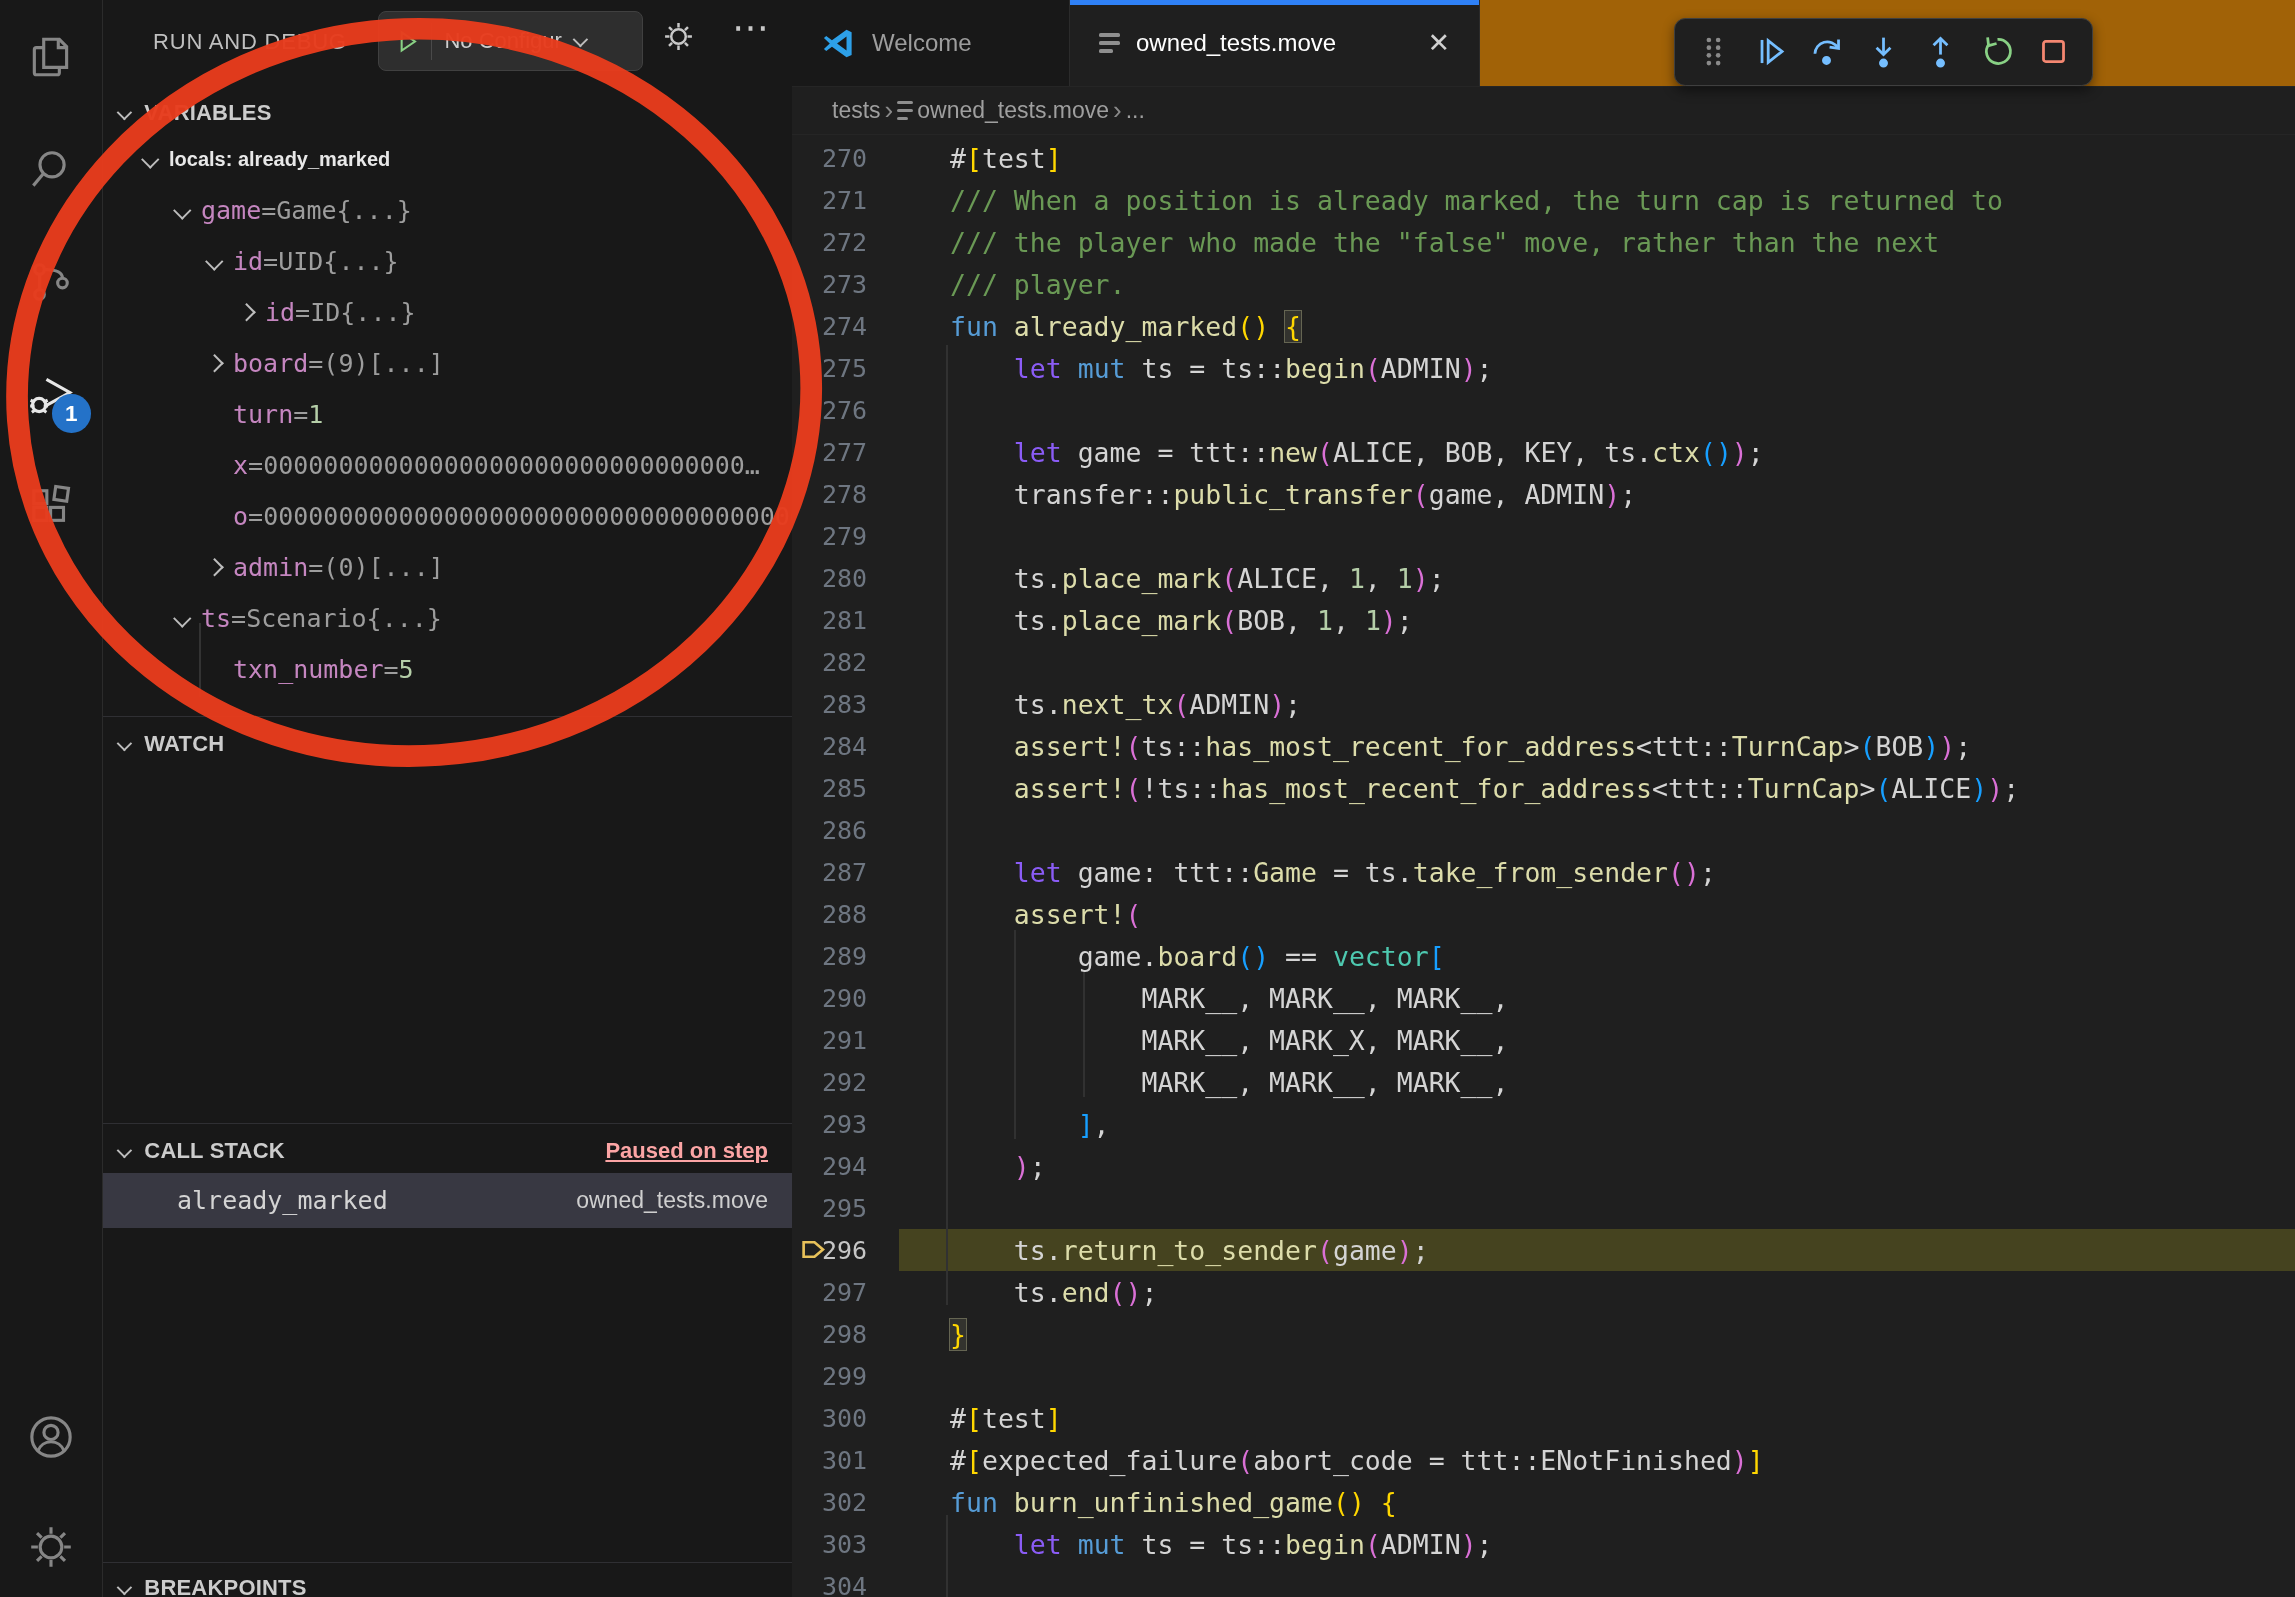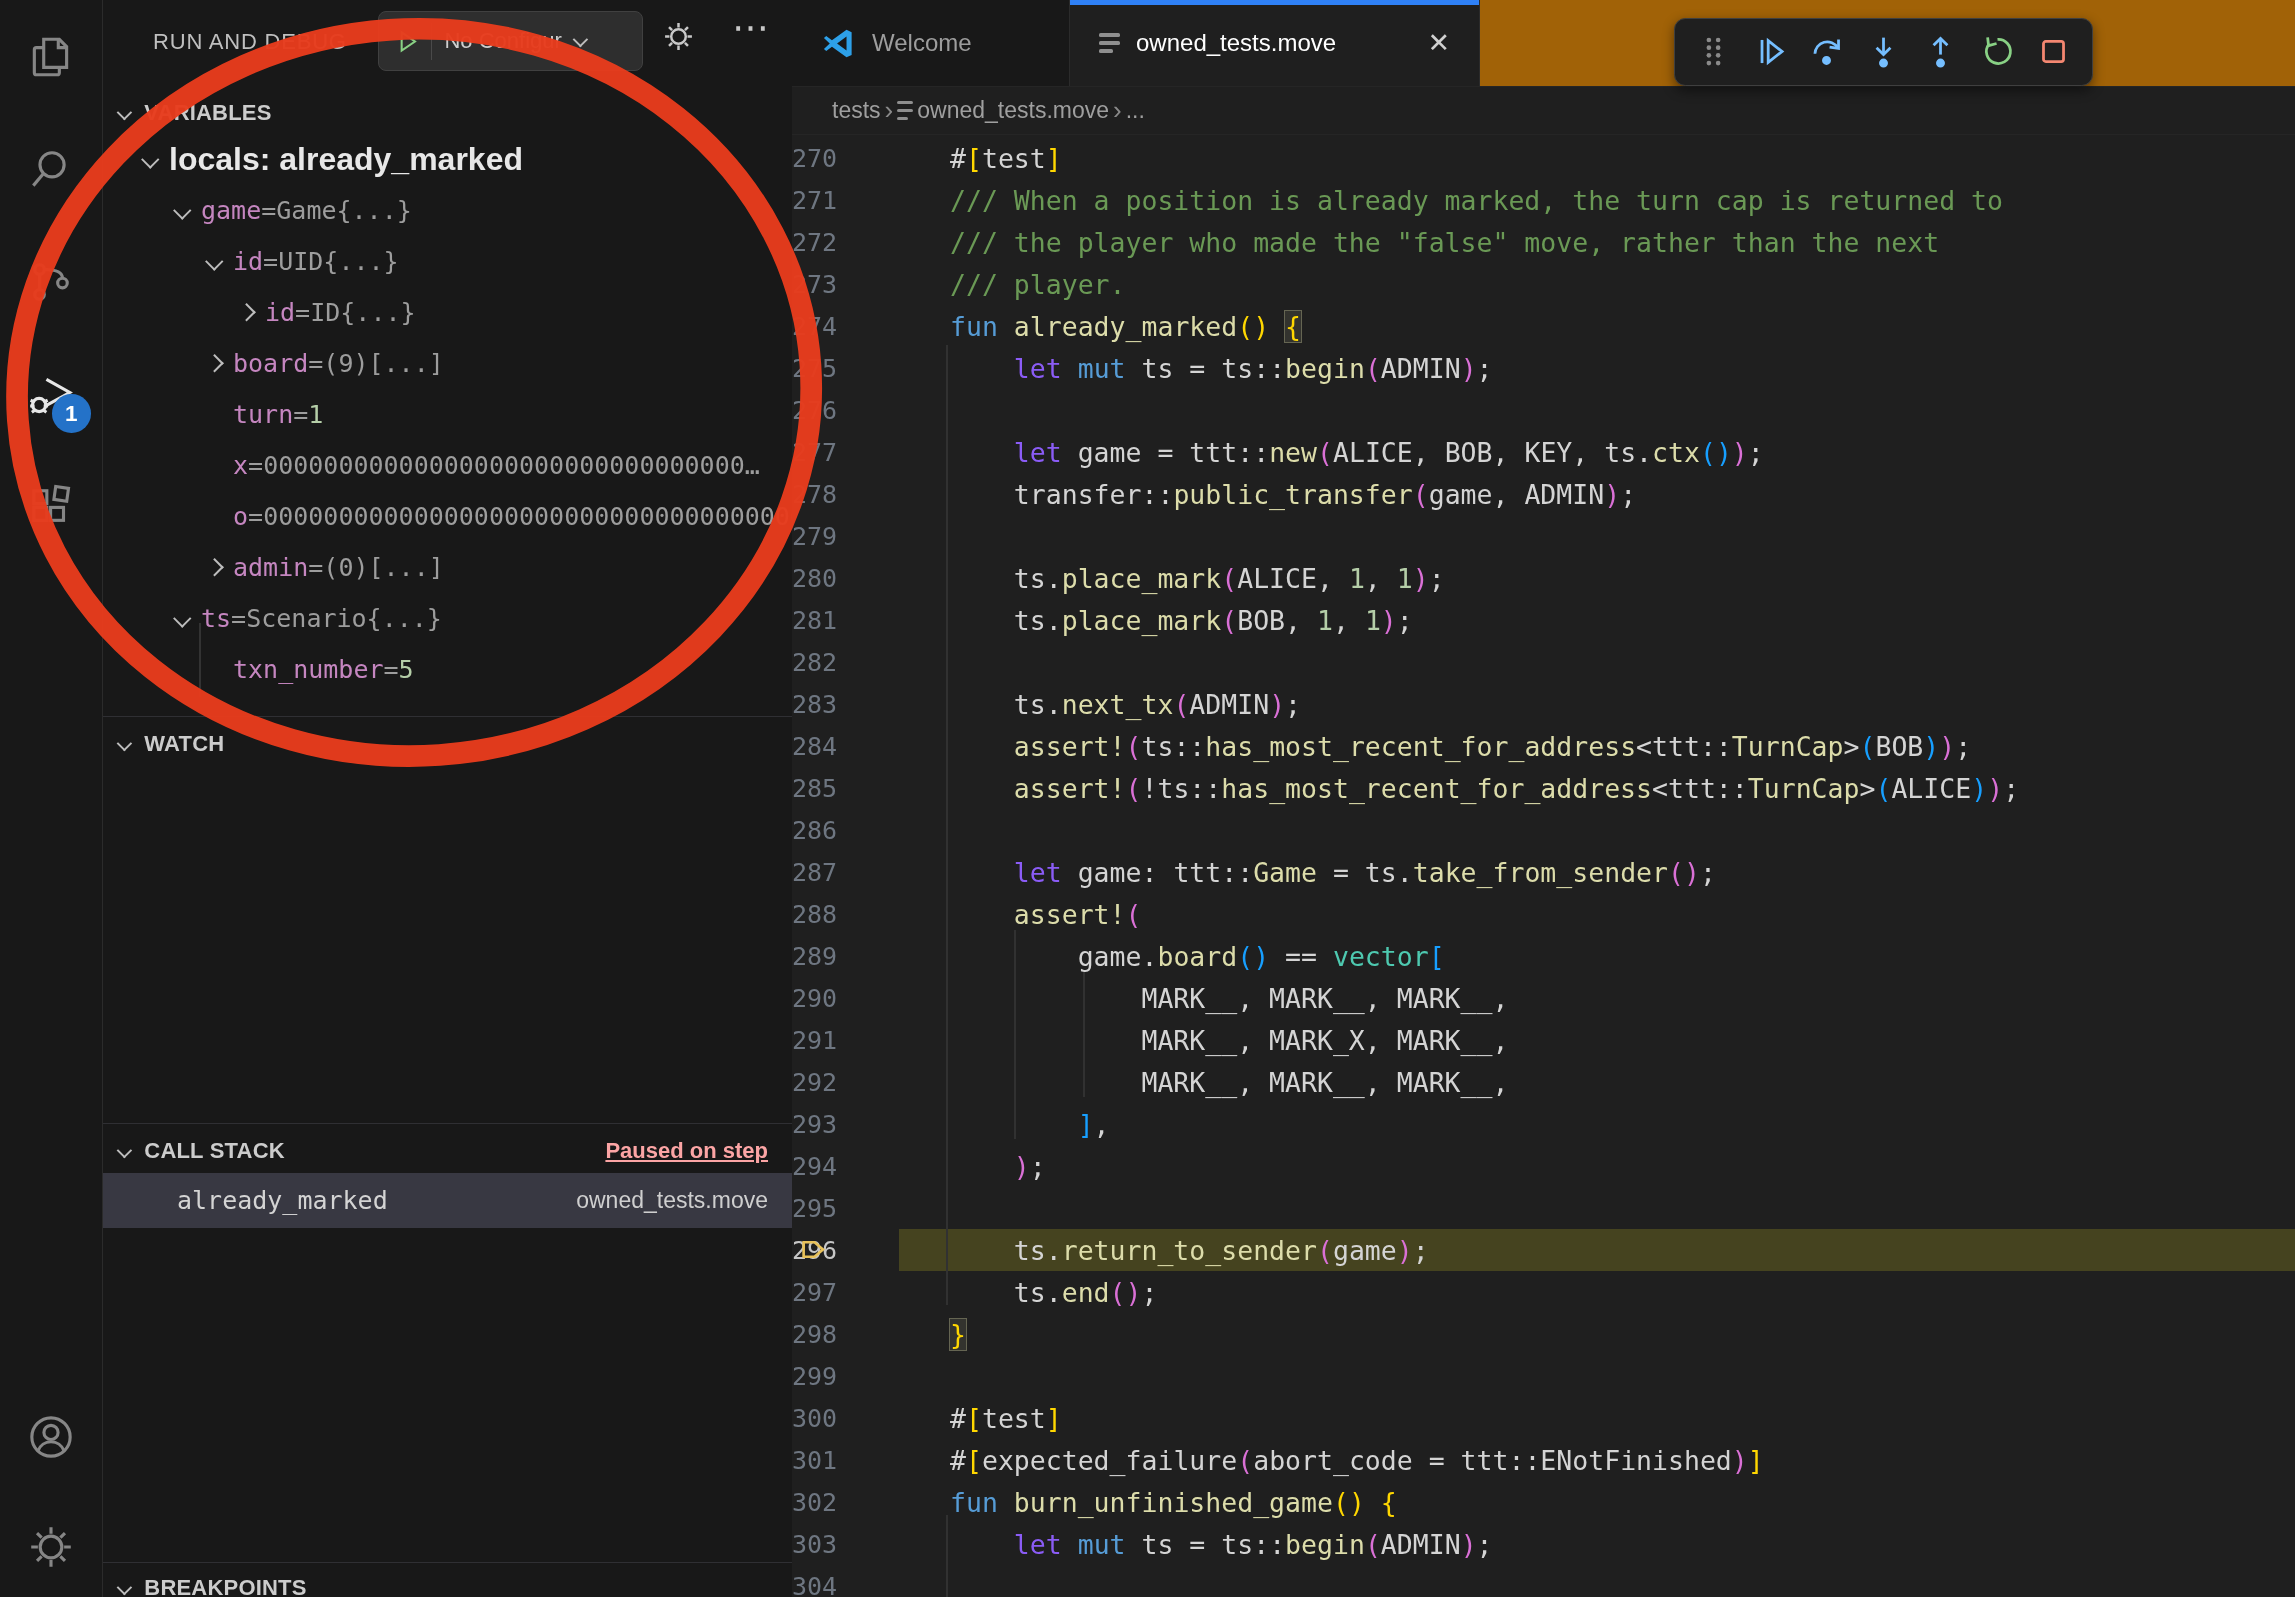--- a/index.html
+++ b/index.html
@@ -39,21 +39,21 @@
   .sec-header{position:absolute;left:0;width:100%;display:flex;align-items:center;
               padding-left:16px;box-sizing:border-box;gap:14.5px;height:45px;}
   .sec-title{font-size:22px;font-weight:bold;color:#cccccc;letter-spacing:0.2px;}
   .sep{position:absolute;left:0;width:100%;height:0.8px;background:#2f2f33;}
 
   #var-header{top:90px;}
   #var-rows{position:absolute;left:0;top:134px;width:100%;}
   .vrow{height:51px;display:flex;align-items:center;font-family:"DejaVu Sans Mono",monospace;
         font-size:25px;white-space:nowrap;overflow:hidden;}
   .chevbox{flex:0 0 37px;display:flex;align-items:center;justify-content:center;}
-  .scope{font-family:"Liberation Sans",sans-serif;font-weight:bold;font-size:32px;color:#e8e8e8;text-align:right;}
+  .scope{font-family:"Liberation Sans",sans-serif;font-weight:bold;font-size:20px;color:#e8e8e8;text-align:right;}
   .vname{color:#c586c0;}
   .veq{color:#9d9d9d;}
   .vval{color:#9d9d9d;}
   .vval.vnum{color:#b5cea8;}
   #ts-guide{position:absolute;left:96px;top:623px;width:1.6px;height:74px;background:#333;}
 
   #watch-header{top:721px;}
   #callstack-header{top:1128px;padding-right:24px;}
   #paused-label{margin-left:auto;font-size:22px;font-weight:bold;color:#fca5a5;text-decoration:underline;}
   #frame-row{position:absolute;left:0;top:1173px;width:100%;height:55px;background:#383842;
@@ -83,21 +83,21 @@
   
   #debug-toolbar{position:absolute;left:882px;top:17.7px;width:417px;height:66px;background:#1f1f1f;
                  border:0.8px solid #3f3f3f;border-radius:11.3px;display:flex;align-items:center;
                  justify-content:space-evenly;box-shadow:0 4.8px 11.3px rgba(0,0,0,.45);z-index:5;}
   #debug-toolbar svg{width:37px;height:37px;fill:none;stroke-width:1.8;}
 
   
   #code-lines{position:absolute;left:0;top:137px;right:0;}
   .codeline{position:relative;display:flex;align-items:center;height:42px;
             font-family:"DejaVu Sans Mono",monospace;font-size:26.5px;}
-  .gut{flex:0 0 158px;text-align:left;padding-right:53px;box-sizing:border-box;
+  .gut{flex:0 0 158px;text-align:center;padding-right:53px;box-sizing:border-box;
        color:#6e7681;font-size:25px;}
   .codetext{white-space:pre;}
   .codetext span{white-space:pre;}
   .codeline.current{background:linear-gradient(90deg,rgba(0,0,0,0) 0 107px,#45431f 107px);}
   .codeline.current .gut{color:#c6c6c6;}
   .stepicon{position:absolute;left:8px;top:6.4px;width:29px;height:29px;}
   .t-pl{color:#d4d4d4;} .t-kw{color:#569cd6;} .t-ctl{color:#8b5cf6;} .t-fn{color:#dcdcaa;}
   .t-type{color:#4ec9b0;} .t-com{color:#6a9955;} .t-num{color:#b5cea8;}
   .t-b1{color:#ffd700;} .t-b2{color:#da70d6;} .t-b3{color:#179fff;}
   .t-match{outline:1.6px solid #656552;background:rgba(110,110,90,.25);}

